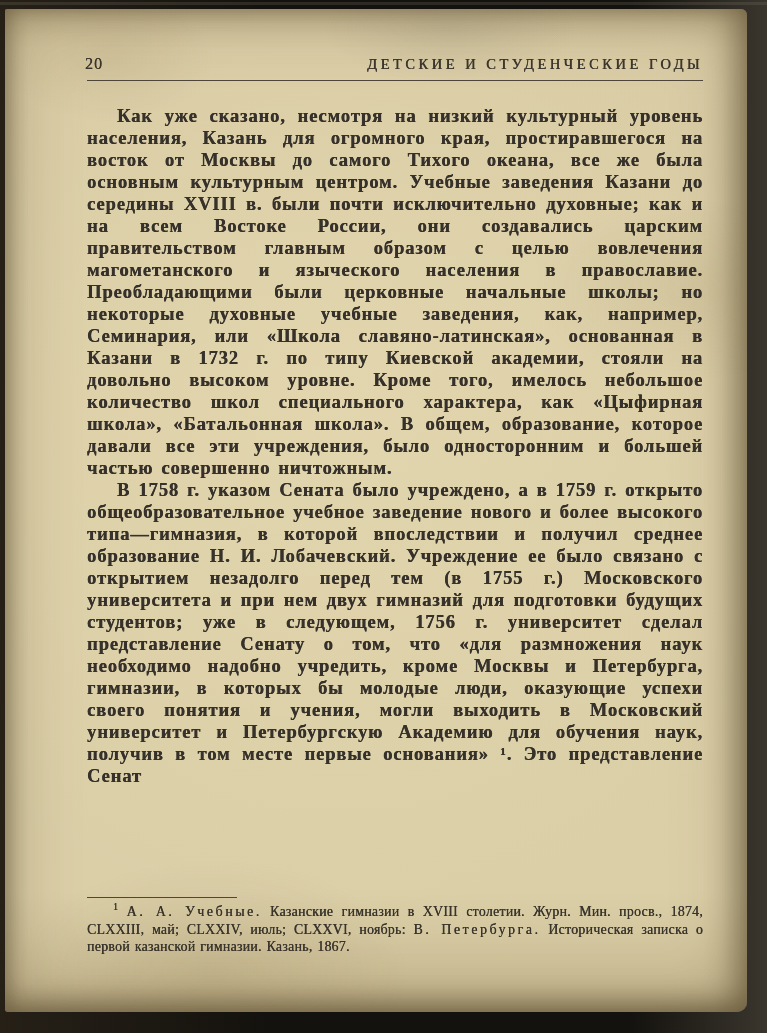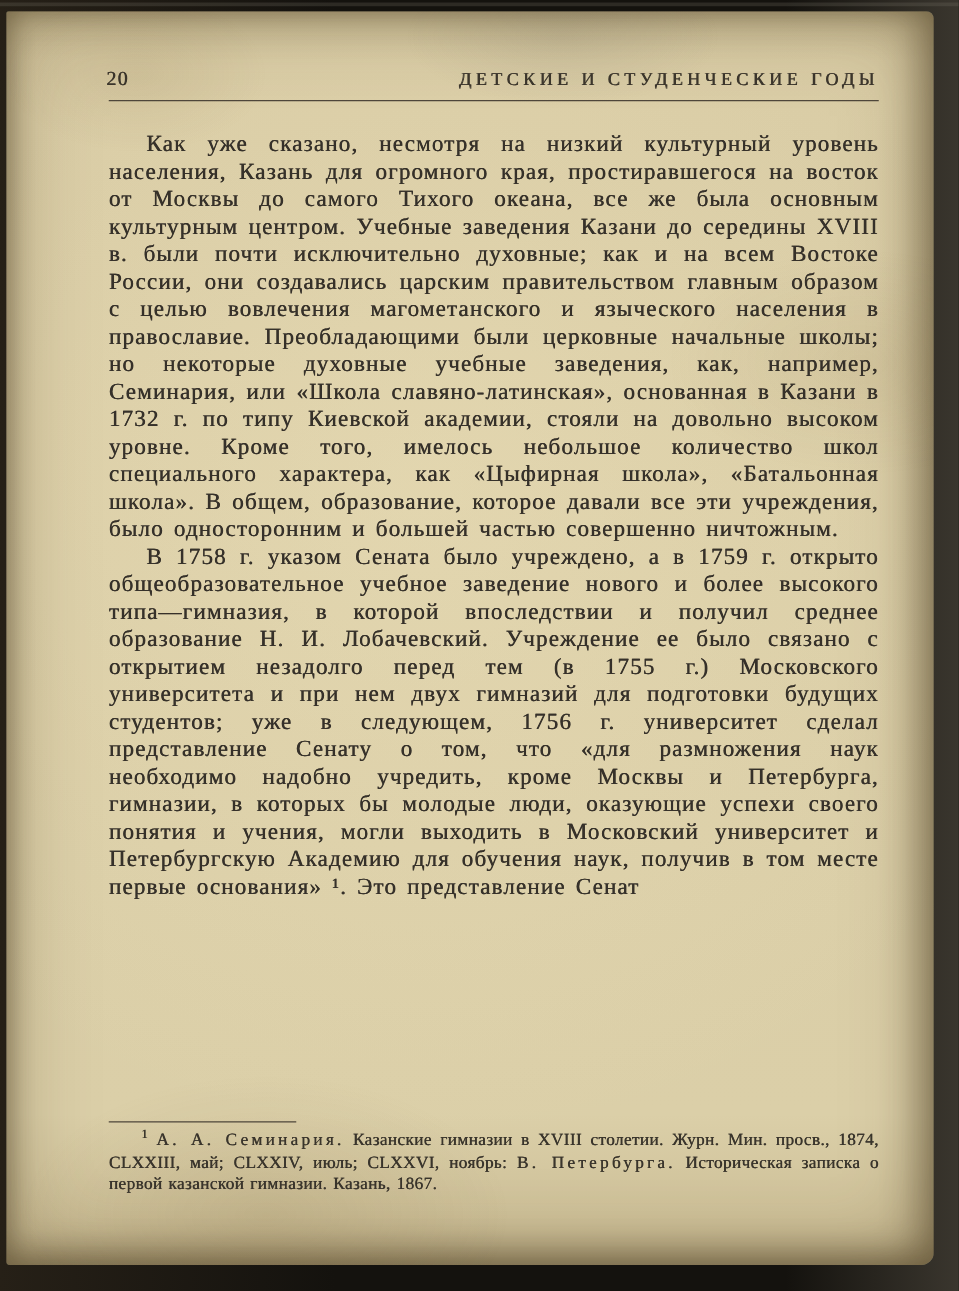--- a/index.html
+++ b/index.html
@@ -98,20 +98,21 @@
     letter-spacing: 0.9px;
     word-spacing: 2.5px;
     text-shadow: 0.35px 0 0 currentColor;
     color: #36312a;
   }
   .body-text p {
     margin: 0;
   }
   .body-text p.indent {
     text-indent: 30px;
+    font-weight: bold;
   }
   .footnote-block {
     position: absolute;
     left: 0;
     top: 846px;
     width: 616px;
   }
   .footnote-rule {
     width: 150px;
     border: none;
@@ -151,21 +152,21 @@
       <hr class="head-rule">
 
       <div class="body-text">
         <p class="indent">Как уже сказано, несмотря на низкий культурный уровень населения, Казань для огромного края, простиравшегося на восток от Москвы до самого Тихого океана, все же была основным культурным центром. Учебные заведения Казани до середины XVIII в. были почти исключительно духовные; как и на всем Востоке России, они создавались царским правительством главным образом с целью вовлечения магометанского и языческого населения в православие. Преобладающими были церковные начальные школы; но некоторые духовные учебные заведения, как, например, Семинария, или «Школа славяно-латинская», основанная в Казани в 1732 г. по типу Киевской академии, стояли на довольно высоком уровне. Кроме того, имелось небольшое количество школ специального характера, как «Цыфирная школа», «Батальонная школа». В общем, образование, которое давали все эти учреждения, было односторонним и большей частью совершенно ничтожным.</p>
         <p class="indent">В 1758 г. указом Сената было учреждено, а в 1759 г. открыто общеобразовательное учебное заведение нового и более высокого типа—гимназия, в которой впоследствии и получил среднее образование Н. И. Лобачевский. Учреждение ее было связано с открытием незадолго перед тем (в 1755 г.) Московского университета и при нем двух гимназий для подготовки будущих студентов; уже в следующем, 1756 г. университет сделал представление Сенату о том, что «для размножения наук необходимо надобно учредить, кроме Москвы и Петербурга, гимназии, в которых бы молодые люди, оказующие успехи своего понятия и учения, могли выходить в Московский университет и Петербургскую Академию для обучения наук, получив в том месте первые основания» ¹. Это представление Сенат</p>
       </div>
 
       <div class="footnote-block">
         <hr class="footnote-rule">
         <p class="footnote"><sup>1</sup>
-          <span class="spaced">А. А. Семинария.</span>
+          <span class="spaced">А. А. Учебные.</span>
           <span>Казанские гимназии в XVIII столетии. Журн. Мин. просв., 1874, CLXXIII, май; CLXXIV, июль; CLXXVI, ноябрь:</span>
           <span class="spaced">В. Петербурга.</span>
           <span>Историческая записка о первой казанской гимназии. Казань, 1867.</span>
         </p>
       </div>
 
     </div>
   </div>
 </div>
 

